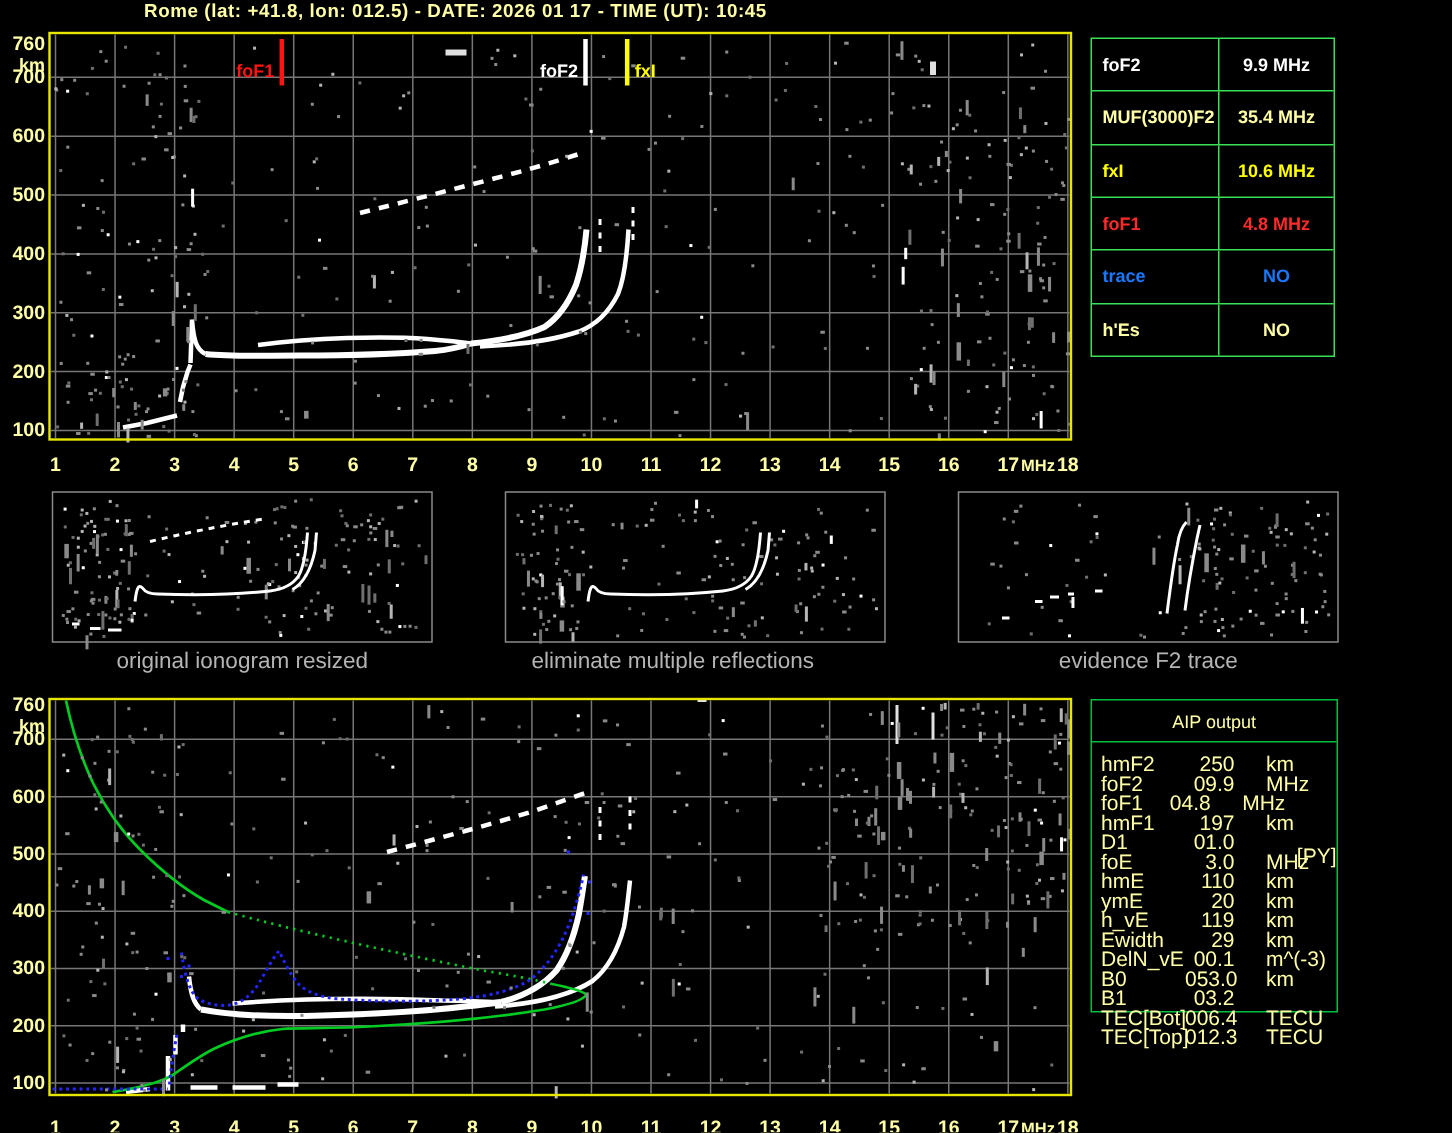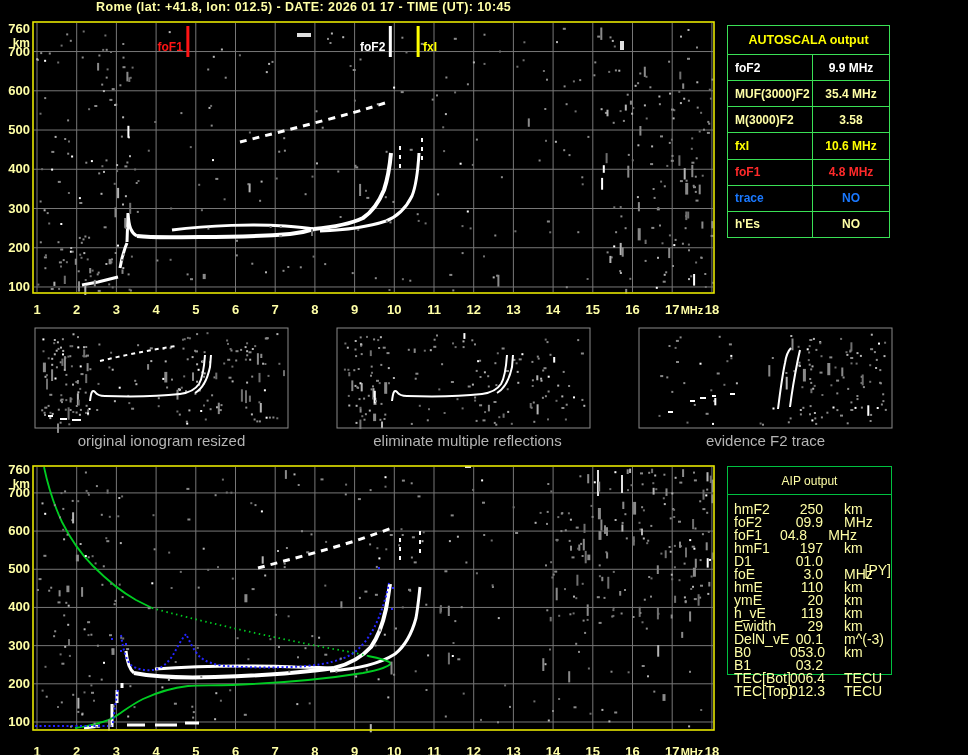--- a/index.html
+++ b/index.html
@@ -1620,32 +1620,27 @@
         <text x="30" y="649.6279999999999" fill="#ffffa6" font-size="13" text-anchor="end" font-family="&quot;Liberation Sans&quot;,sans-serif" font-weight="bold">300</text>
         <text x="30" y="687.808" fill="#ffffa6" font-size="13" text-anchor="end" font-family="&quot;Liberation Sans&quot;,sans-serif" font-weight="bold">200</text>
         <text x="30" y="725.9879999999999" fill="#ffffa6" font-size="13" text-anchor="end" font-family="&quot;Liberation Sans&quot;,sans-serif" font-weight="bold">100</text>
         <text x="30" y="488" fill="#ffffa6" font-size="12" text-anchor="end" font-family="&quot;Liberation Sans&quot;,sans-serif" font-weight="bold">km</text>
       </g>
   </svg>
 
   <div id="title">Rome (lat: +41.8, lon: 012.5) - DATE: 2026 01 17 - TIME (UT): 10:45</div>
 
   <div id="autoscala">
-    <div class="as-header">AUTOSCALA output</div>
     <div class="as-row">
       <div class="as-label" style="color: rgb(255, 255, 255);">foF2</div>
       <div class="as-value" style="color: #ffffff;">9.9 MHz</div>
     </div>
     <div class="as-row">
       <div class="as-label" style="color: rgb(255, 255, 166);">MUF(3000)F2</div>
       <div class="as-value" style="color: rgb(255, 255, 166);">35.4 MHz</div>
-    </div>
-    <div class="as-row">
-      <div class="as-label" style="color: rgb(255, 255, 166);">M(3000)F2</div>
-      <div class="as-value" style="color: rgb(255, 255, 166);">3.58</div>
     </div>
     <div class="as-row">
       <div class="as-label" style="color: rgb(255, 255, 0);">fxI</div>
       <div class="as-value" style="color: rgb(255, 255, 0);">10.6 MHz</div>
     </div>
     <div class="as-row">
       <div class="as-label" style="color: rgb(255, 42, 42);">foF1</div>
       <div class="as-value" style="color: rgb(255, 42, 42);">4.8 MHz</div>
     </div>
     <div class="as-row">
@@ -1748,15 +1743,15 @@
         <div class="aip-row">
           <span class="aip-label">TEC[Top]</span>
           <span class="aip-value">012.3</span>
           <span class="aip-unit">TECU</span>
           <span class="aip-note"></span>
         </div>
       </div>
   </div>
 
   <div class="caption" style="left:35px">original ionogram resized</div>
-  <div class="caption" style="left:341px">eliminate multiple reflections</div>
+  <div class="caption" style="left:322px">eliminate multiple reflections</div>
   <div class="caption" style="left:639px">evidence F2 trace</div>
 </div>
 
 </body></html>

